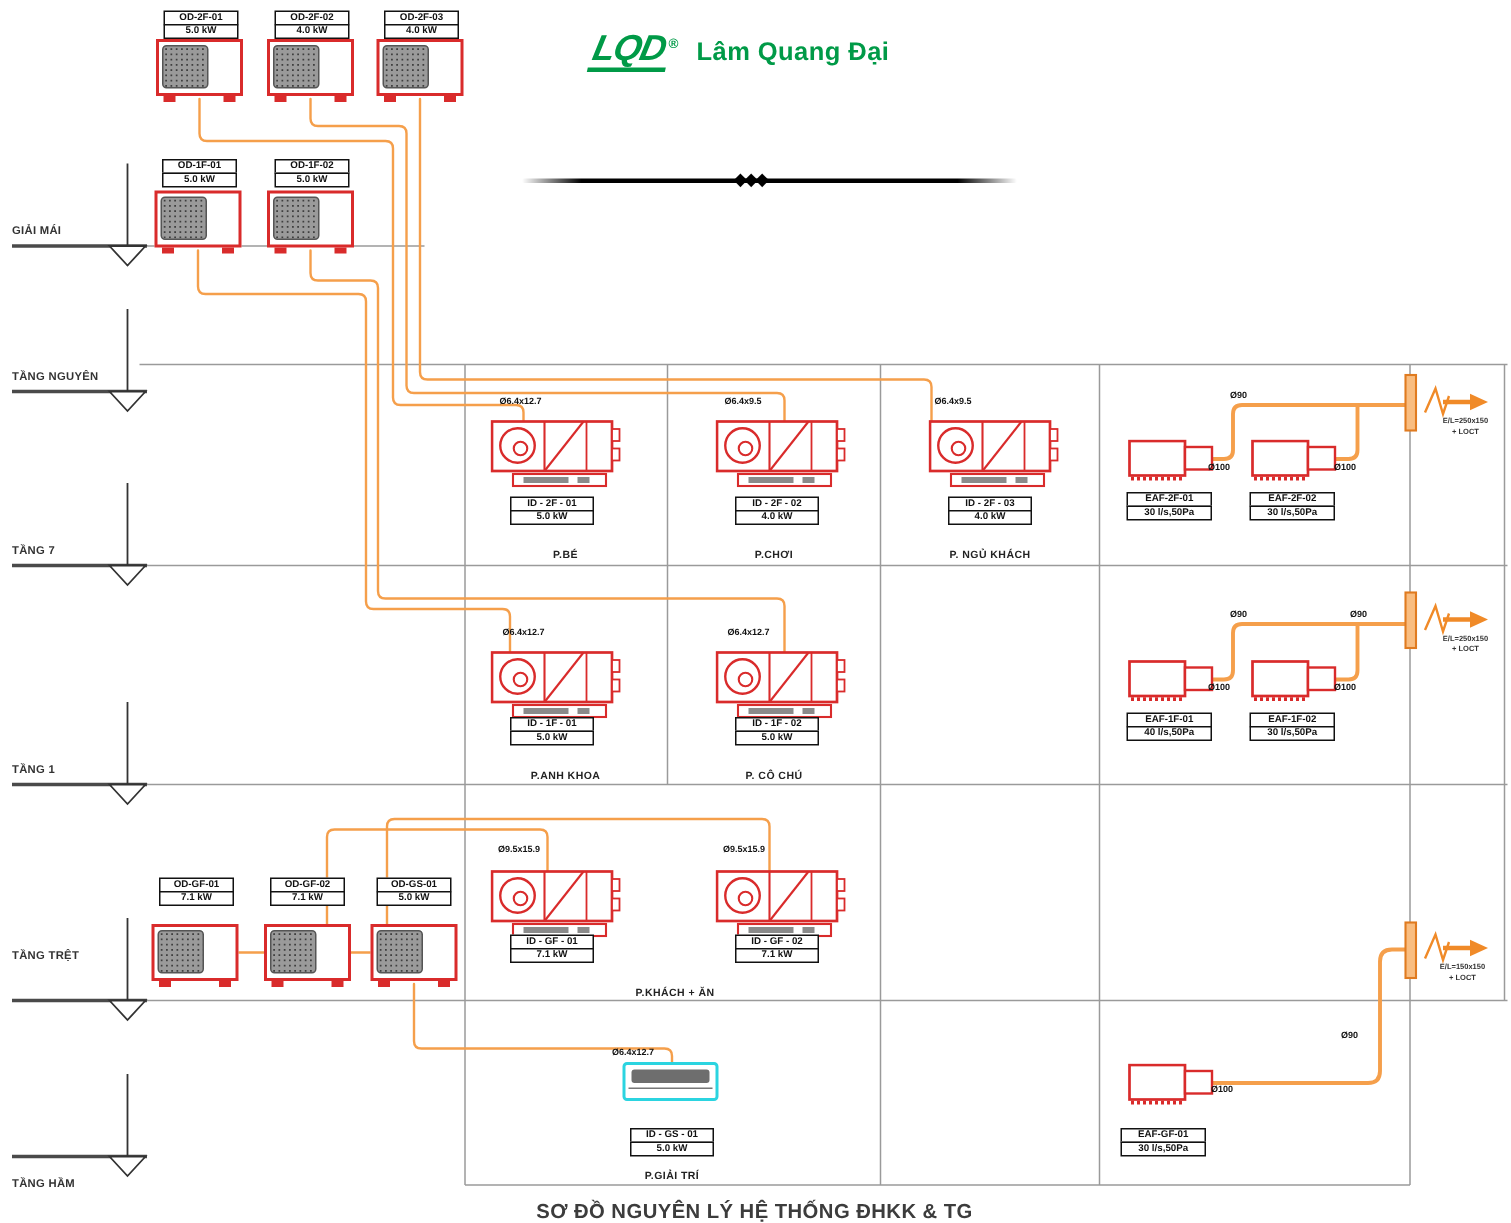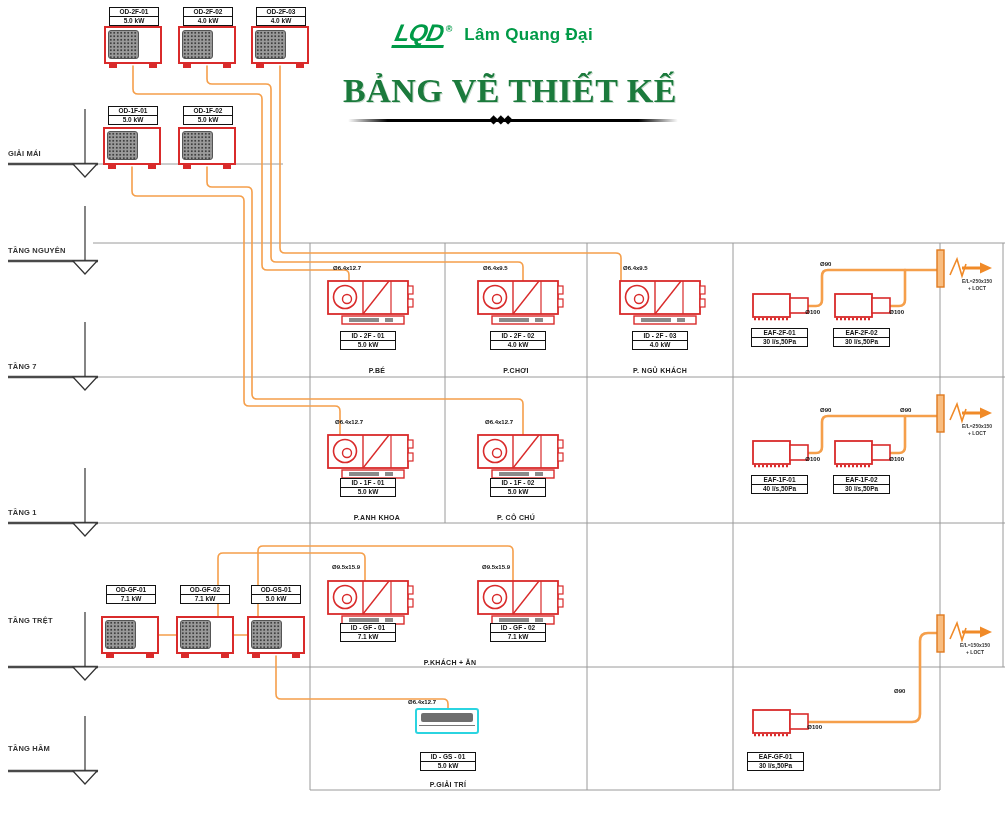--- a/index.html
+++ b/index.html
@@ -152,30 +152,29 @@
       <use href="#exarrow" x="950" y="412"></use>
       <use href="#exarrow" x="950" y="631"></use>
     </g>
   </svg>
 
   <div class="brand">
     <span class="logo-mark">LQD</span>
     <span class="logo-reg">®</span>
     <span class="company">Lâm Quang Đại</span>
   </div>
-  <div class="title">BẢNG VẼ THIẾT KẾ</div>
   <div class="divider"></div>
   <div class="ornament">◆◆◆</div>
 
   <div class="floorlbl" style="left:8px;top:149px">GIẢI MÁI</div>
   <div class="floorlbl" style="left:8px;top:246px">TẦNG NGUYÊN</div>
   <div class="floorlbl" style="left:8px;top:362px">TẦNG 7</div>
   <div class="floorlbl" style="left:8px;top:508px">TẦNG 1</div>
-  <div class="floorlbl" style="left:8px;top:616px">TẦNG TRỆT</div>
-  <div class="floorlbl" style="left:8px;top:744px">TẦNG HẦM</div>
+  <div class="floorlbl" style="left:8px;top:632px">TẦNG TRỆT</div>
+  <div class="floorlbl" style="left:8px;top:784px">TẦNG HẦM</div>
 
   <div class="lblbox" style="left:109px;top:7px">
       <div class="cell">OD-2F-01</div>
       <div class="cell">5.0 kW</div>
     </div>
   <div class="lblbox" style="left:183px;top:7px">
       <div class="cell">OD-2F-02</div>
       <div class="cell">4.0 kW</div>
     </div>
   <div class="lblbox" style="left:256px;top:7px">
@@ -373,13 +372,14 @@
     </div>
   <div class="louvlbl" style="left:948px;top:423px">
       <div>E/L=250x150</div>
       <div>+ LOCT</div>
     </div>
   <div class="louvlbl" style="left:946px;top:642px">
       <div>E/L=150x150</div>
       <div>+ LOCT</div>
     </div>
 
+  <div class="caption">SƠ ĐỒ NGUYÊN LÝ HỆ THỐNG ĐHKK &amp; TG</div>
 </div>
 
 </body></html>

